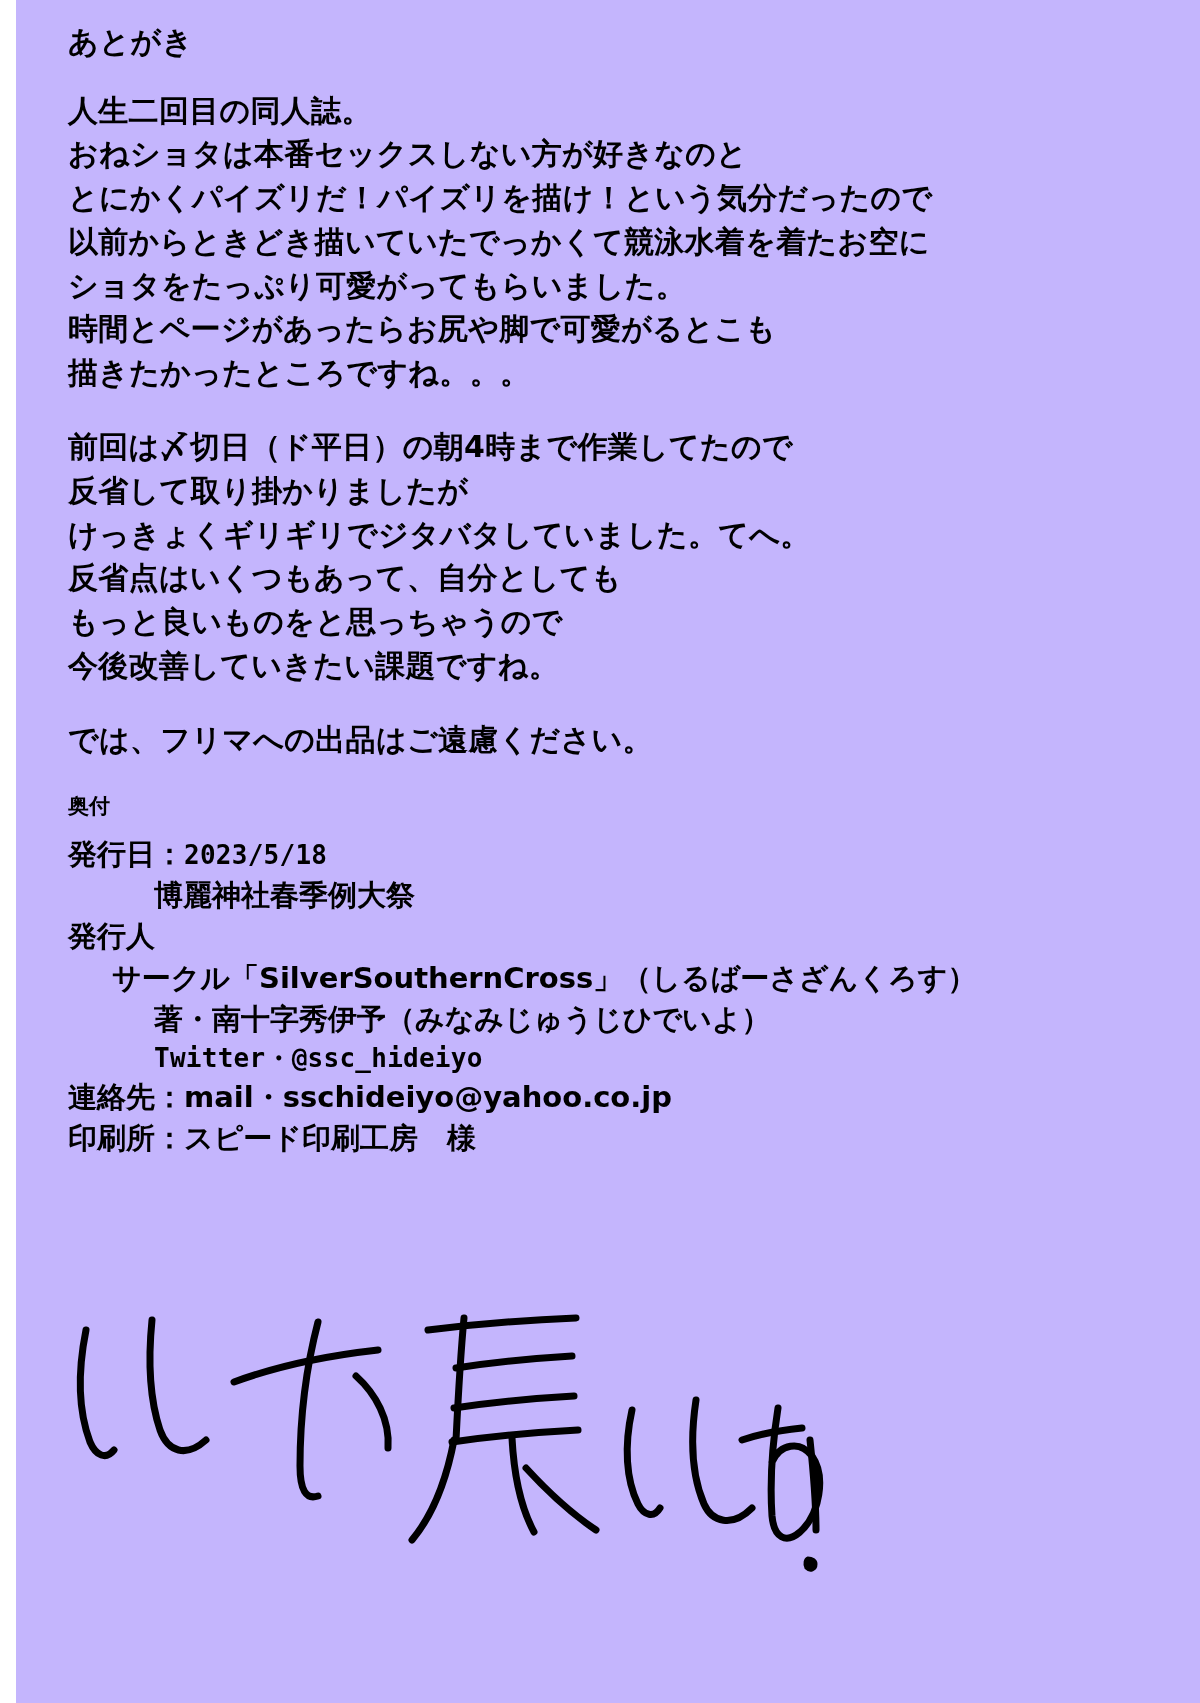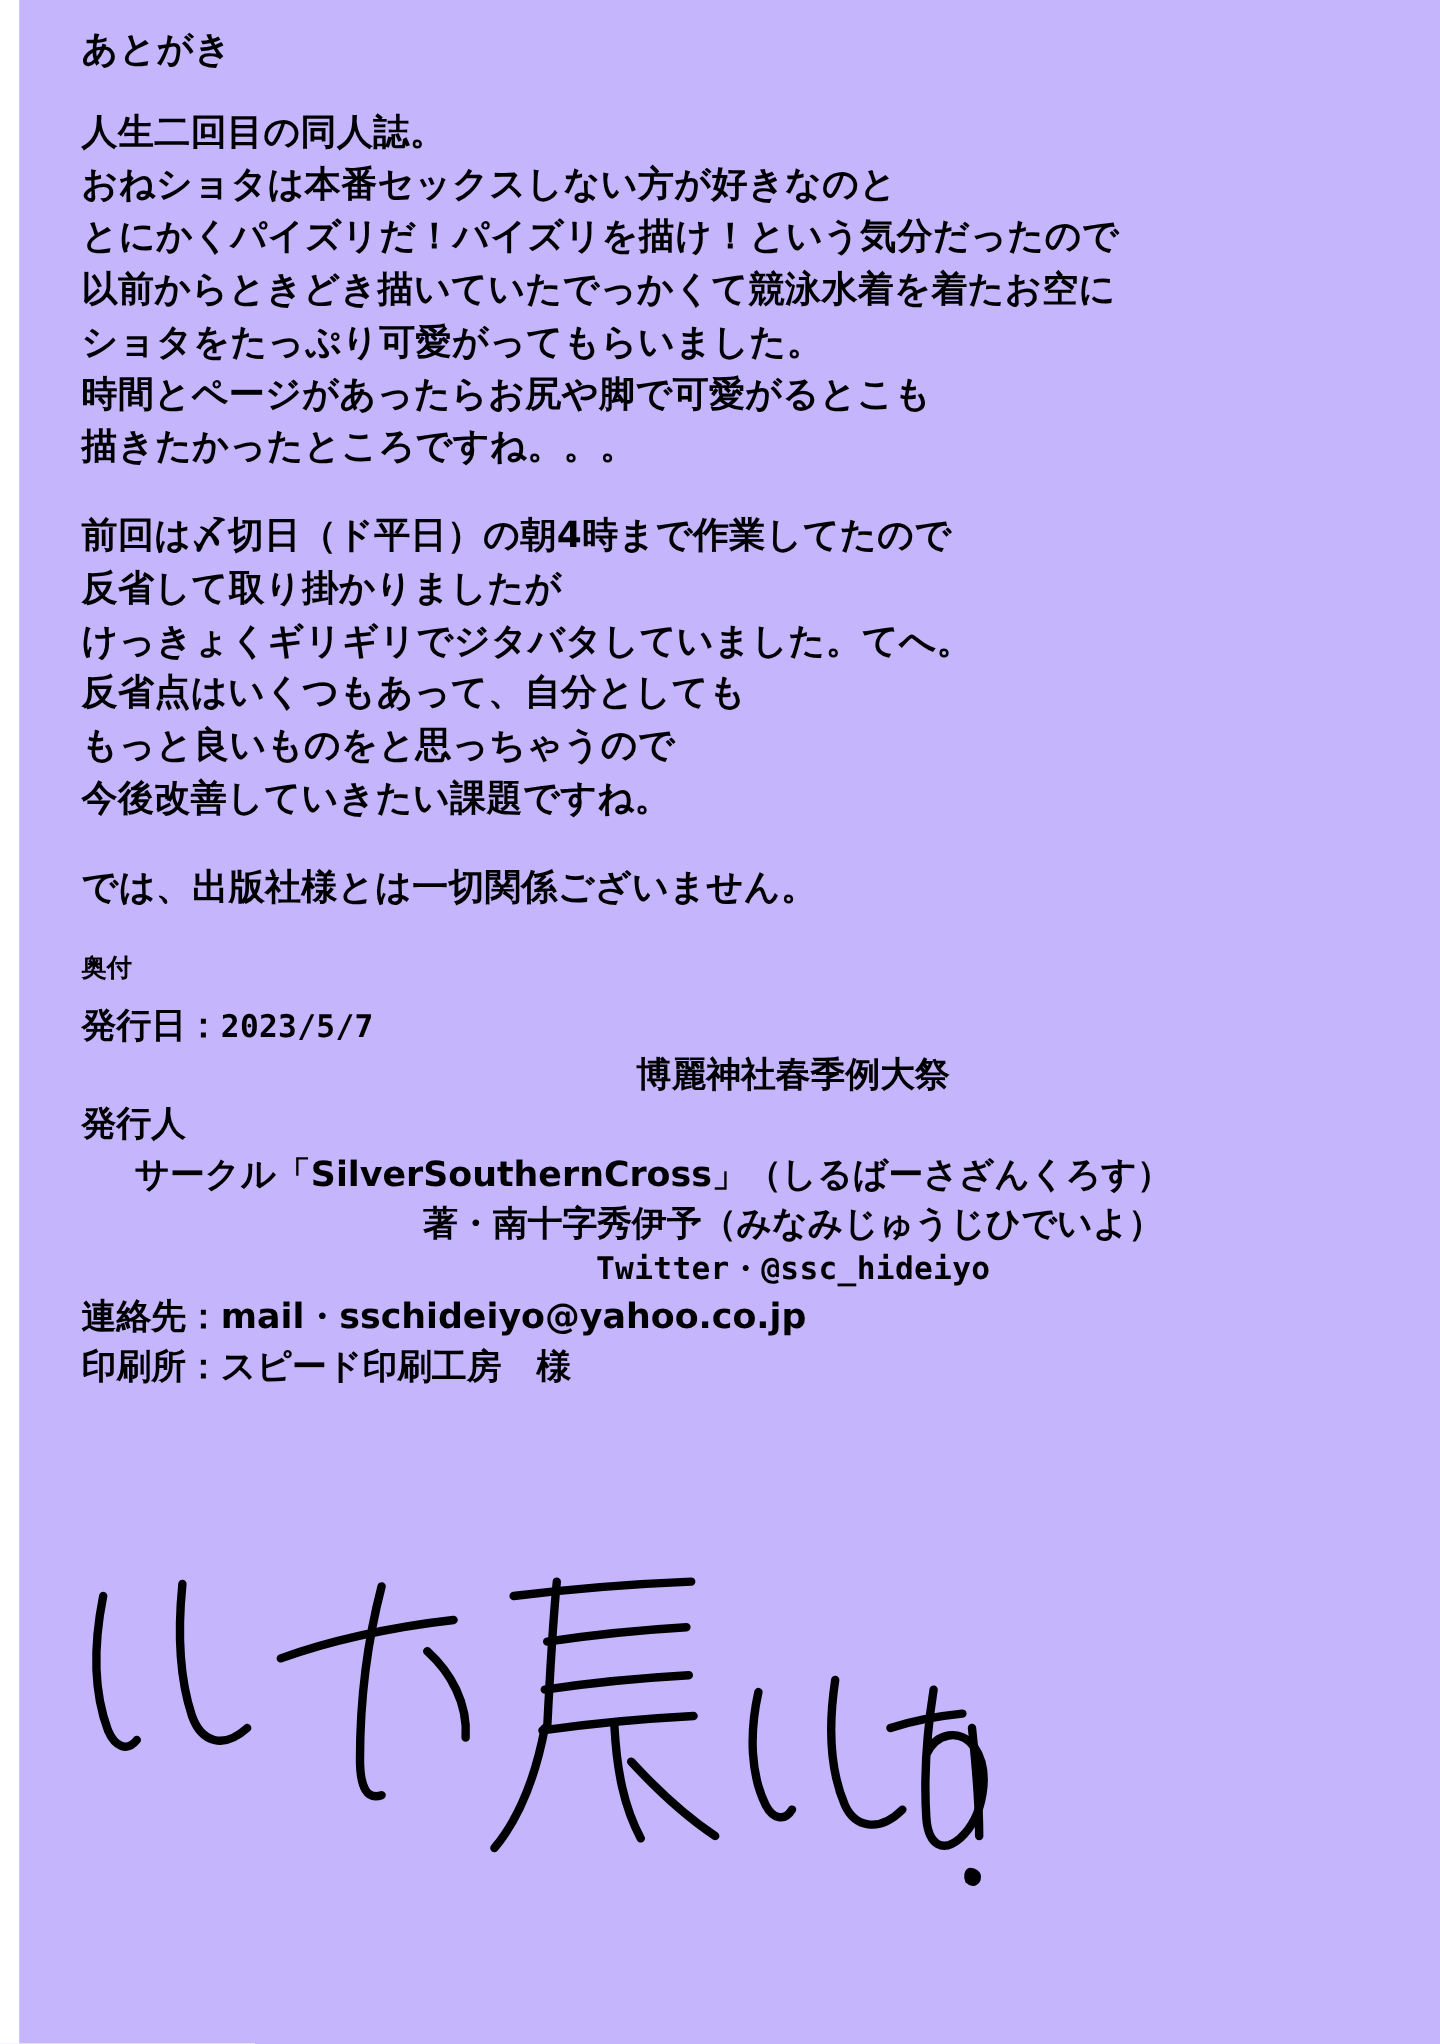--- a/index.html
+++ b/index.html
@@ -61,21 +61,21 @@
   .colophon .row {
     white-space: pre;
   }
   .mono {
     font-family: "DejaVu Sans Mono", monospace;
     font-weight: bold;
     font-size: 26px;
     letter-spacing: 0.01em;
   }
   .indent1 { padding-left: 44px; }
-  .indent2 { padding-left: 86px; text-align: center; }
+  .indent2 { padding-left: 86px; }
 
   .handwriting {
     position: absolute;
     left: 40px;
     top: 1290px;
     width: 800px;
     height: 300px;
   }
 </style>
 </head>
@@ -94,27 +94,27 @@
 時間とページがあったらお尻や脚で可愛がるとこも
 描きたかったところですね。。。</div>
 
     <div class="para">前回は〆切日（ド平日）の朝4時まで作業してたので
 反省して取り掛かりましたが
 けっきょくギリギリでジタバタしていました。てへ。
 反省点はいくつもあって、自分としても
 もっと良いものをと思っちゃうので
 今後改善していきたい課題ですね。</div>
 
-    <div class="para">では、出版社様とは一切関係ございません。</div>
+    <div class="para">では、フリマへの出品はご遠慮ください。</div>
 
 
     <div class="heading2">奥付</div>
 
     <div class="colophon">
-      <div class="row"><span>発行日：</span><span class="mono">2023/5/7</span></div>
+      <div class="row"><span>発行日：</span><span class="mono">2023/5/18</span></div>
       <div class="row indent2">博麗神社春季例大祭</div>
       <div class="row">発行人</div>
       <div class="row indent1">サークル「SilverSouthernCross」（しるばーさざんくろす）</div>
       <div class="row indent2">著・南十字秀伊予（みなみじゅうじひでいよ）</div>
       <div class="row indent2 mono">Twitter・@ssc_hideiyo</div>
       <div class="row"><span>連絡先：mail・sschideiyo@yahoo.co.jp</span></div>
       <div class="row">印刷所：スピード印刷工房　様</div>
     </div>
 
   </div>

